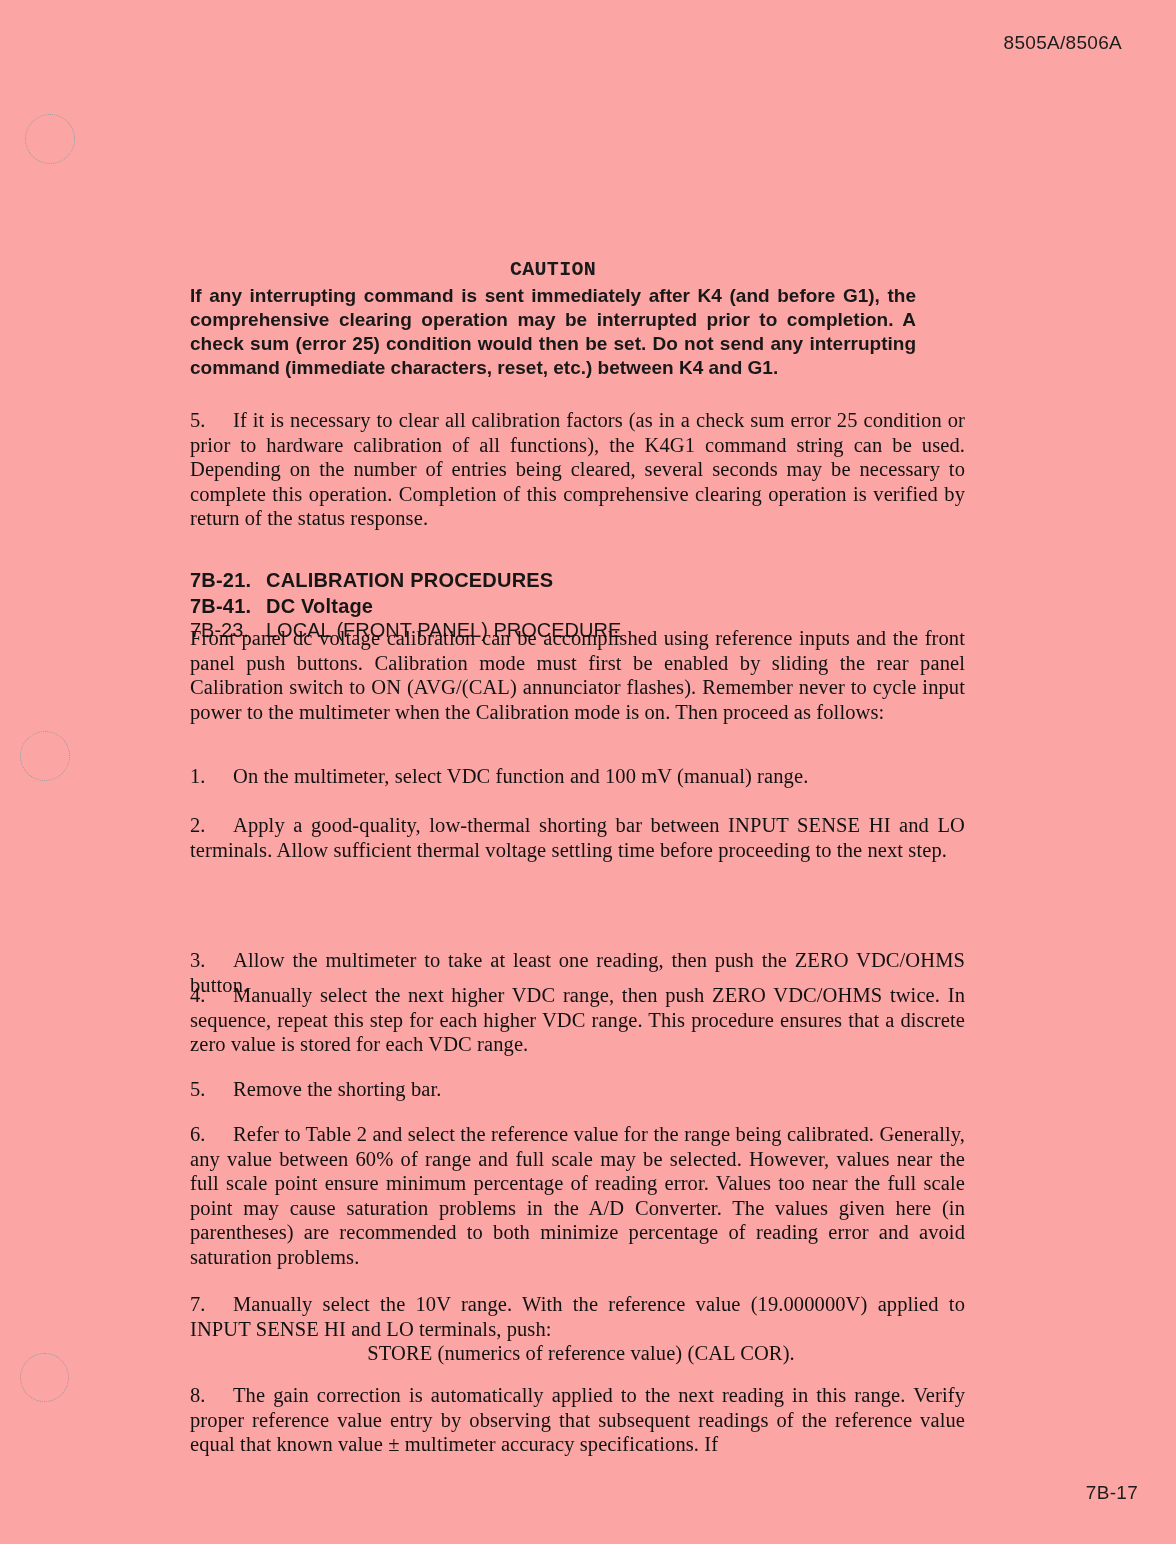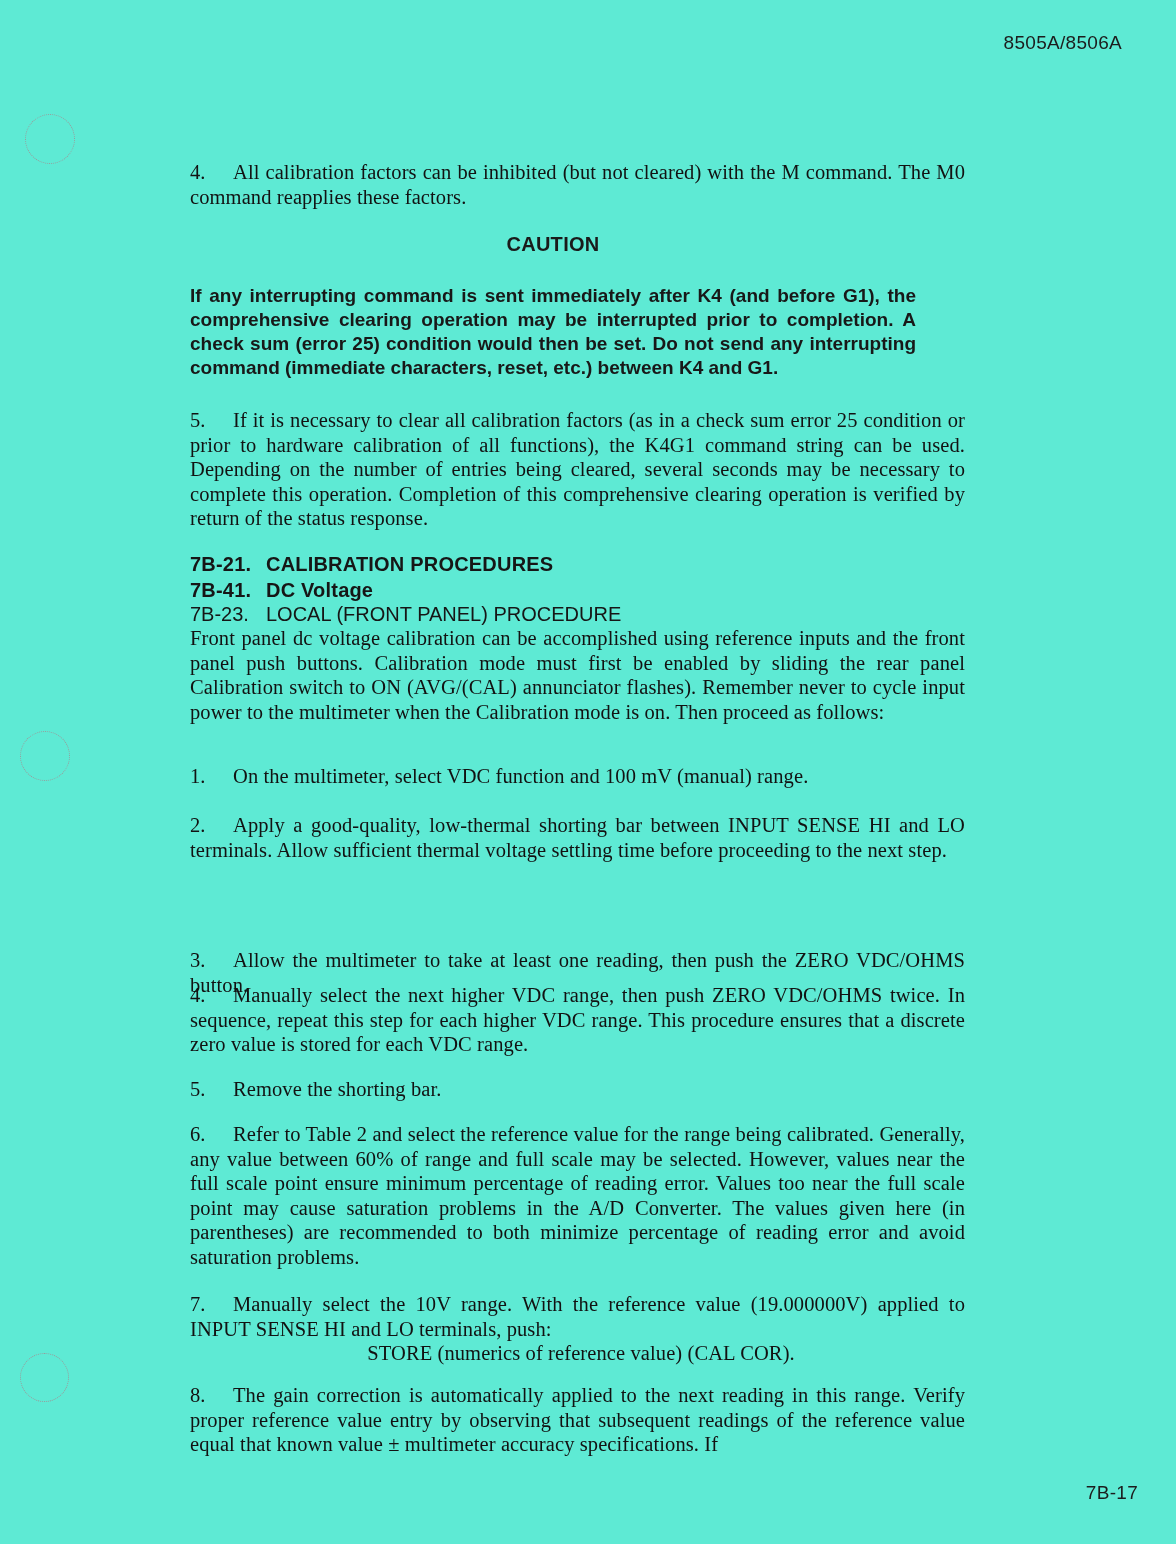--- a/index.html
+++ b/index.html
@@ -1,21 +1,21 @@
 <!DOCTYPE html>
 <html><head>
 <meta charset="utf-8">
 <style>
   * { margin: 0; padding: 0; box-sizing: border-box; }
   html, body { background: #ffffff; }
   .page {
     position: relative;
     width: 1176px;
     height: 1544px;
-    background: #5eead4;
+    background: #fca5a5;
     overflow: hidden;
     color: #141414;
   }
   
   .hole {
     position: absolute;
     border: 1px dotted #9a9a9a;
     border-radius: 50%;
     background: transparent;
   }
@@ -54,64 +54,63 @@
     letter-spacing: 0.1px;
     text-align: justify;
     color: #121212;
   }
   .body-text .num {
     display: inline-block;
     width: 43px;
   }
   .caution-title {
     width: 726px;
-    font-family: Liberation Sans, sans-serif;
+    font-family: Liberation Mono, monospace;
     font-weight: 700;
     font-size: 20px;
     text-align: center;
     color: #1a1a1a;
     letter-spacing: 0.3px;
+    margin-top: 25px;
   }
   .caution-body {
     width: 726px;
     font-family: "Liberation Sans", sans-serif;
     font-weight: 700;
     font-size: 19px;
     line-height: 24px;
     text-align: justify;
     color: #181818;
   }
   .heading {
     font-family: "Liberation Sans", sans-serif;
     font-size: 20px;
     line-height: 24px;
     color: #161616;
     white-space: nowrap;
+    margin-top: 16px;
   }
   .heading.bold { font-weight: 700; letter-spacing: 0.2px; }
   .heading .h-num { display: inline-block; width: 76px; }
   .store-line {
     text-align: center;
     padding-left: 7px;
   }
 </style>
 </head>
 <body>
 
 <div class="page">
 
   <div class="hole hole1"></div>
   <div class="hole hole2"></div>
   <div class="hole hole3"></div>
 
   <div class="header-model">8505A/8506A</div>
 
-  <div class="block body-text" style="top:160px">
-    <span class="num">4.</span><span>All calibration factors can be inhibited (but not cleared) with the M command. The M0 command reapplies these factors.</span>
-  </div>
 
   <div class="block caution-title" style="top:233px">CAUTION</div>
 
   <div class="block caution-body" style="top:284px">If any interrupting command is sent immediately after K4 (and before G1), the comprehensive clearing operation may be interrupted prior to completion. A check sum (error 25) condition would then be set. Do not send any interrupting command (immediate characters, reset, etc.) between K4 and G1.</div>
 
   <div class="block body-text" style="top:408px">
     <span class="num">5.</span><span>If it is necessary to clear all calibration factors (as in a check sum error 25 condition or prior to hardware calibration of all functions), the K4G1 command string can be used. Depending on the number of entries being cleared, several seconds may be necessary to complete this operation. Completion of this comprehensive clearing operation is verified by return of the status response.</span>
   </div>
 
   <div class="block heading bold" style="top:552px">

